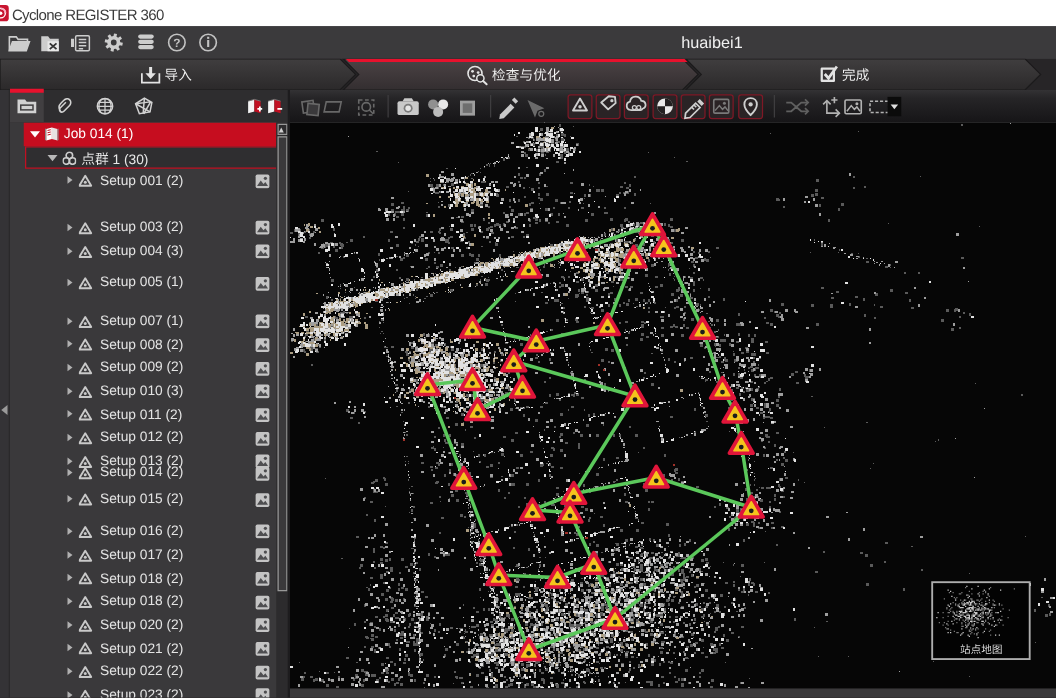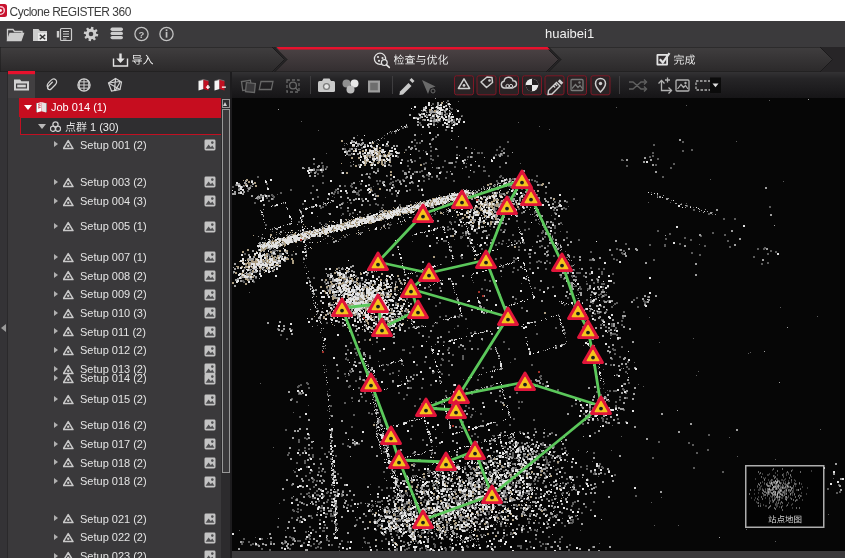--- a/index.html
+++ b/index.html
@@ -376,20 +376,33 @@
           <path d="M5.2 1.6 L10 9.6 H0.4 Z" fill="none" stroke="#c9c9c9" stroke-width="1.5" stroke-linejoin="round"></path>
           <circle cx="5.2" cy="6.8" r="1.2" fill="#c9c9c9"></circle>
         </svg>
         <span class="tname">Setup 018 (2)</span>
         <svg class="iicon" width="12" height="12" viewBox="0 0 12 12">
           <rect x="0.5" y="0.5" width="11" height="11" rx="1.4" fill="#c4c4c4"></rect>
           <path d="M1.6 9.8 L4.6 5.4 L6.8 8.2 L8.3 6.6 L10.4 9.8 Z" fill="#4e4e50"></path>
           <circle cx="8.3" cy="3.6" r="1.3" fill="#4e4e50"></circle>
         </svg>
       </div>
+<div class="trow" style="top:392.7px">
+        <span class="arr"></span>
+        <svg class="ticon" width="11" height="11" viewBox="0 0 11 11">
+          <path d="M5.2 1.6 L10 9.6 H0.4 Z" fill="none" stroke="#c9c9c9" stroke-width="1.5" stroke-linejoin="round"></path>
+          <circle cx="5.2" cy="6.8" r="1.2" fill="#c9c9c9"></circle>
+        </svg>
+        <span class="tname">Setup 020 (2)</span>
+        <svg class="iicon" width="12" height="12" viewBox="0 0 12 12">
+          <rect x="0.5" y="0.5" width="11" height="11" rx="1.4" fill="#c4c4c4"></rect>
+          <path d="M1.6 9.8 L4.6 5.4 L6.8 8.2 L8.3 6.6 L10.4 9.8 Z" fill="#4e4e50"></path>
+          <circle cx="8.3" cy="3.6" r="1.3" fill="#4e4e50"></circle>
+        </svg>
+      </div>
 <div class="trow" style="top:411.4px">
         <span class="arr"></span>
         <svg class="ticon" width="11" height="11" viewBox="0 0 11 11">
           <path d="M5.2 1.6 L10 9.6 H0.4 Z" fill="none" stroke="#c9c9c9" stroke-width="1.5" stroke-linejoin="round"></path>
           <circle cx="5.2" cy="6.8" r="1.2" fill="#c9c9c9"></circle>
         </svg>
         <span class="tname">Setup 021 (2)</span>
         <svg class="iicon" width="12" height="12" viewBox="0 0 12 12">
           <rect x="0.5" y="0.5" width="11" height="11" rx="1.4" fill="#c4c4c4"></rect>
           <path d="M1.6 9.8 L4.6 5.4 L6.8 8.2 L8.3 6.6 L10.4 9.8 Z" fill="#4e4e50"></path>

